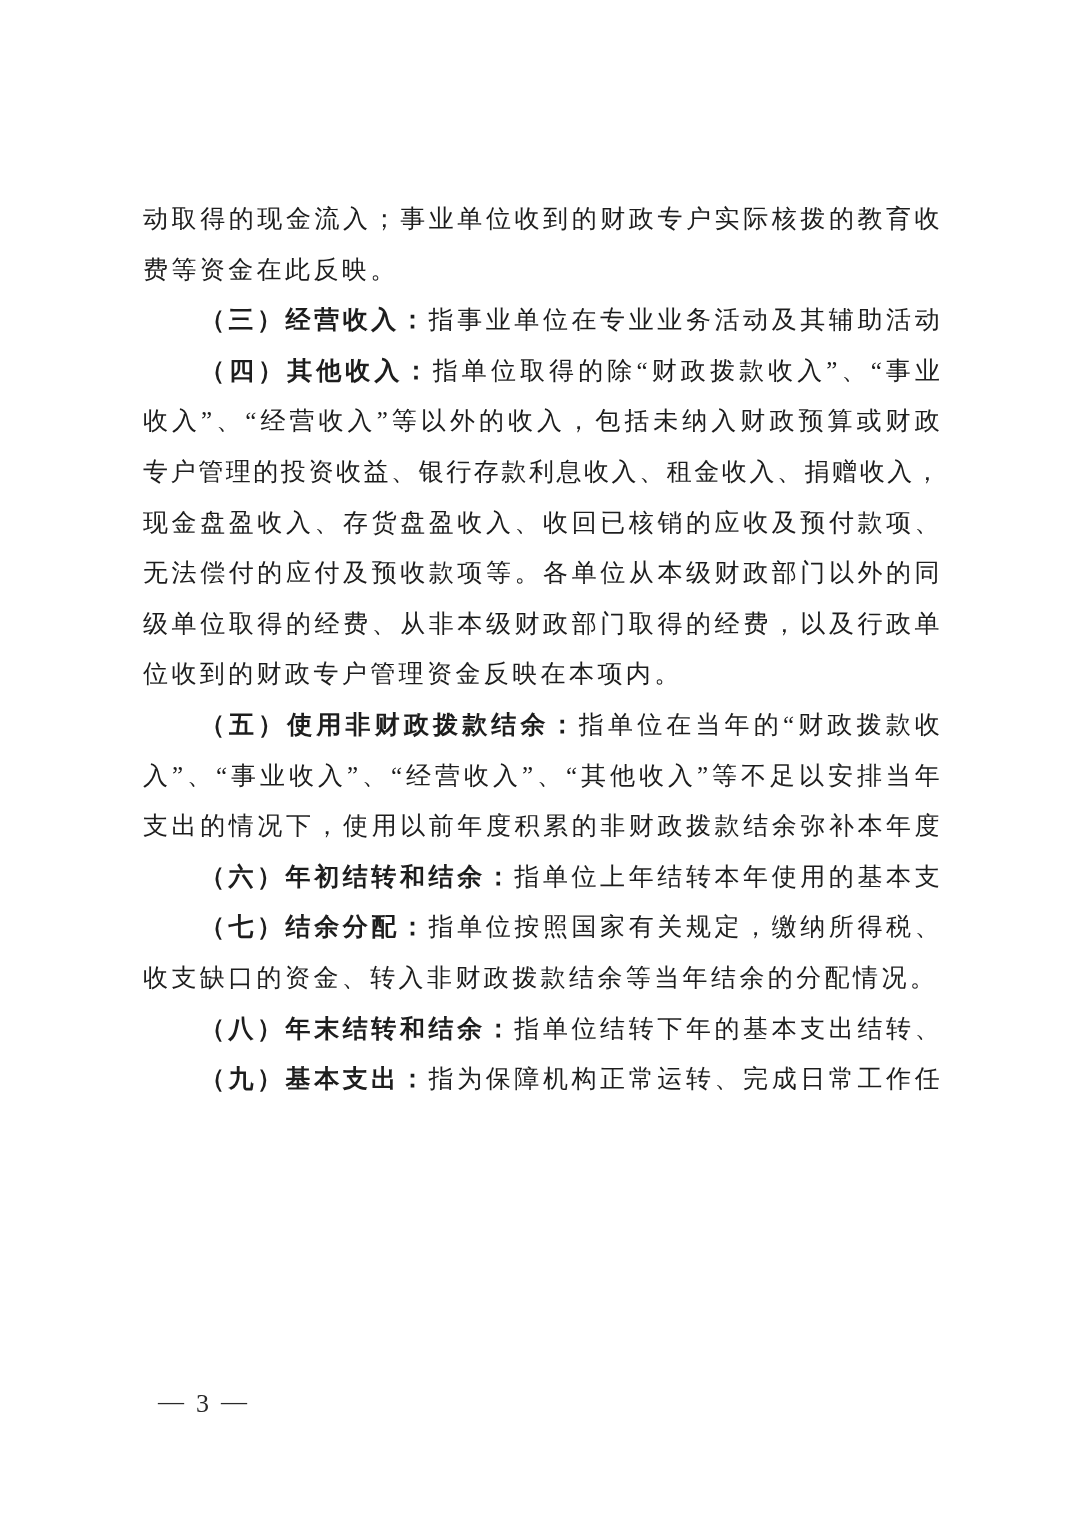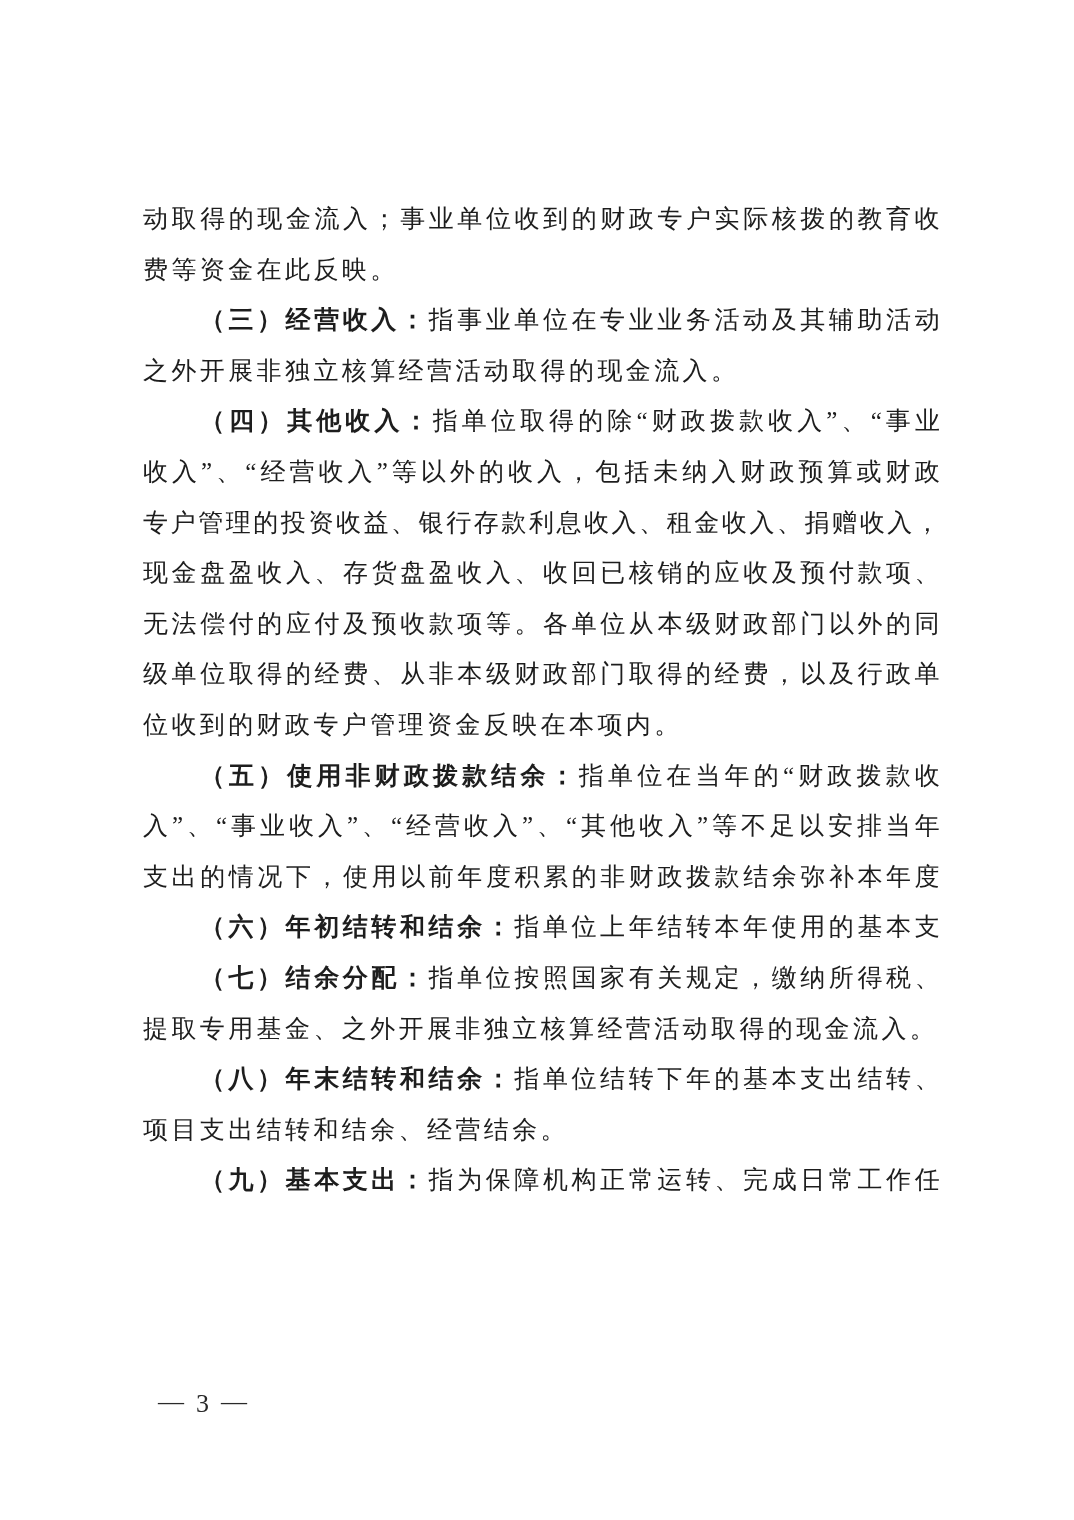--- a/index.html
+++ b/index.html
@@ -123,21 +123,20 @@
         <span class="ch">务</span>
         <span class="ch">活</span>
         <span class="ch">动</span>
         <span class="ch">及</span>
         <span class="ch">其</span>
         <span class="ch">辅</span>
         <span class="ch">助</span>
         <span class="ch">活</span>
         <span class="ch">动</span>
       </div>
-      <div class="line">之外开展非独立核算经营活动取得的现金流入。</div>
       <div class="line indent justify">
         <span class="ch b">（</span>
         <span class="ch b">四</span>
         <span class="ch b">）</span>
         <span class="ch b">其</span>
         <span class="ch b">他</span>
         <span class="ch b">收</span>
         <span class="ch b">入</span>
         <span class="ch b">：</span>
         <span class="ch">指</span>
@@ -453,21 +452,21 @@
         <span class="ch">规</span>
         <span class="ch">定</span>
         <span class="ch">，</span>
         <span class="ch">缴</span>
         <span class="ch">纳</span>
         <span class="ch">所</span>
         <span class="ch">得</span>
         <span class="ch">税</span>
         <span class="ch">、</span>
       </div>
-      <div class="line">提取专用基金、之外开展非独立核算经营活动取得的现金流入。</div>
+      <div class="line">收支缺口的资金、转入非财政拨款结余等当年结余的分配情况。</div>
       <div class="line indent justify">
         <span class="ch b">（</span>
         <span class="ch b">八</span>
         <span class="ch b">）</span>
         <span class="ch b">年</span>
         <span class="ch b">末</span>
         <span class="ch b">结</span>
         <span class="ch b">转</span>
         <span class="ch b">和</span>
         <span class="ch b">结</span>
@@ -482,21 +481,20 @@
         <span class="ch">年</span>
         <span class="ch">的</span>
         <span class="ch">基</span>
         <span class="ch">本</span>
         <span class="ch">支</span>
         <span class="ch">出</span>
         <span class="ch">结</span>
         <span class="ch">转</span>
         <span class="ch">、</span>
       </div>
-      <div class="line">项目支出结转和结余、经营结余。</div>
       <div class="line indent justify">
         <span class="ch b">（</span>
         <span class="ch b">九</span>
         <span class="ch b">）</span>
         <span class="ch b">基</span>
         <span class="ch b">本</span>
         <span class="ch b">支</span>
         <span class="ch b">出</span>
         <span class="ch b">：</span>
         <span class="ch">指</span>

